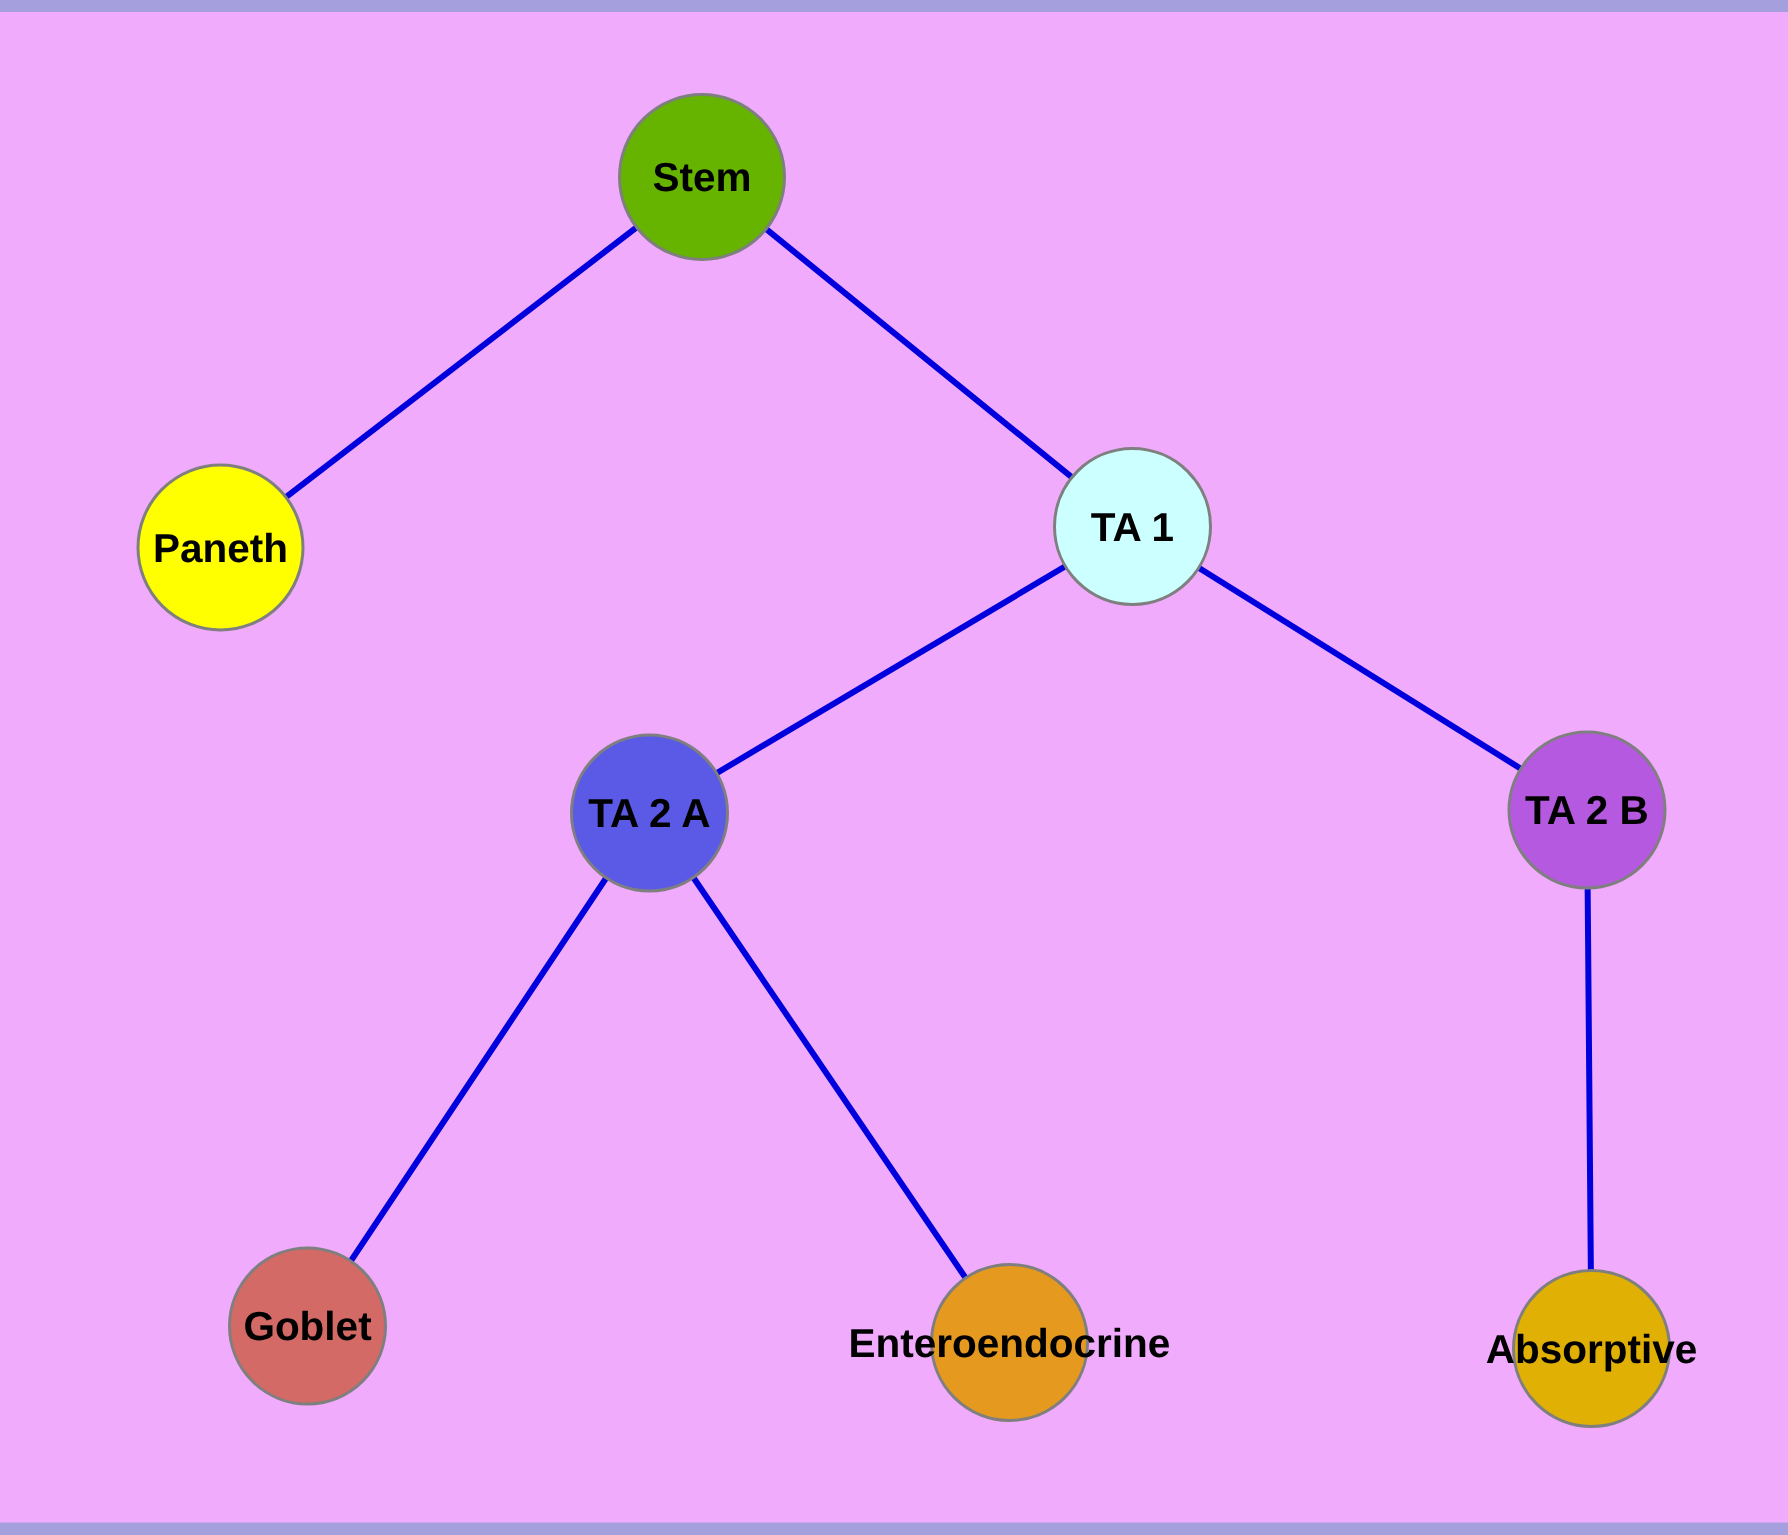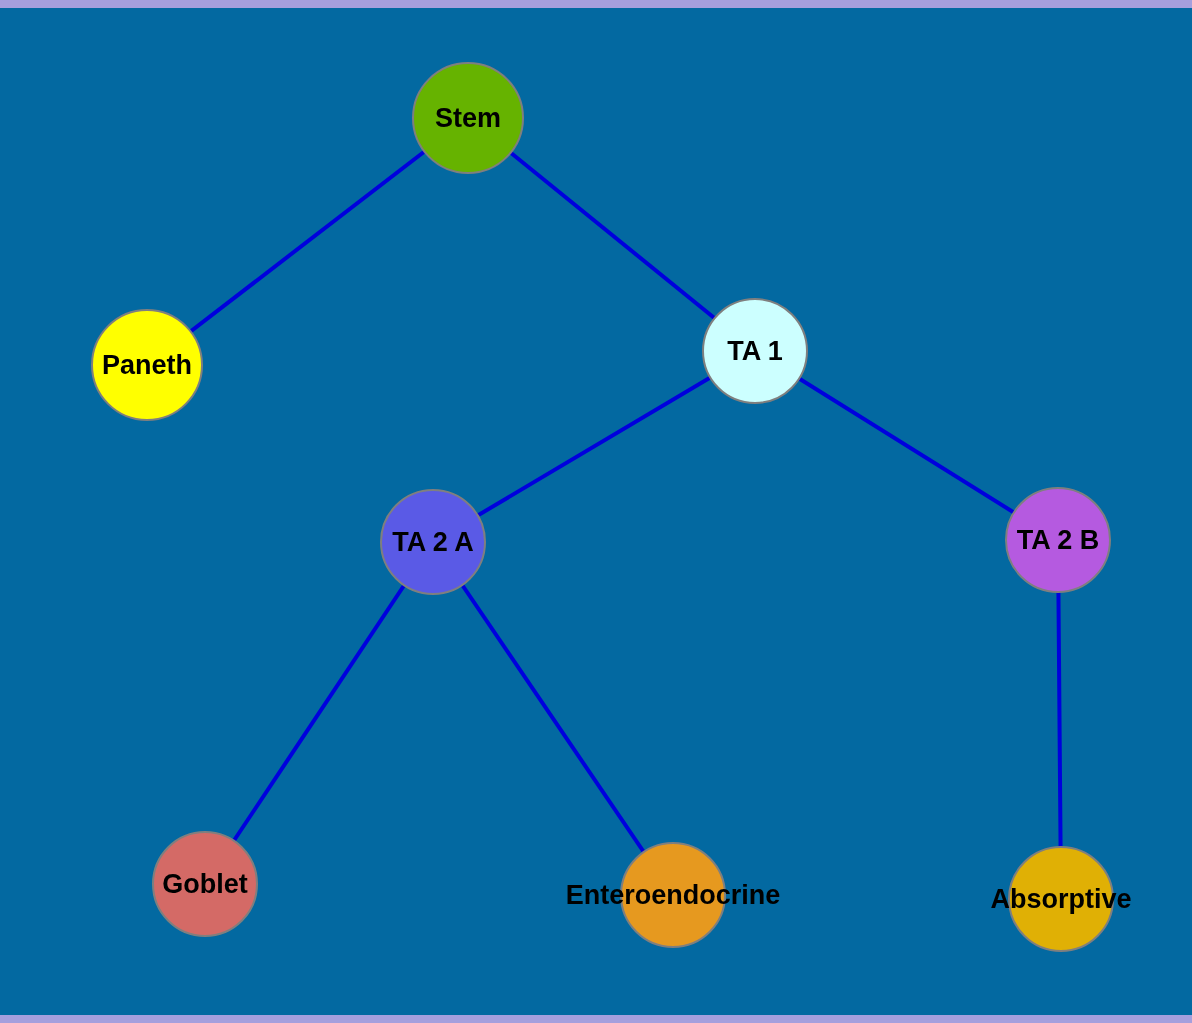--- a/index.html
+++ b/index.html
@@ -37,21 +37,21 @@
     font-size: 27px;
     fill: #000000;
   }
   .graph-edge {
     stroke-linecap: round;
   }
 </style>
 </head>
 <body>
 
-<div class="page" style="background: #0369a1;">
+<div class="page" style="background: #f0abfc;">
   <div class="edge-strip top" style="background: rgb(165, 159, 221);"></div>
   <div class="edge-strip bottom" style="background: rgb(165, 159, 221);"></div>
   <svg class="graph" viewBox="0 0 1192 1023" xmlns="http://www.w3.org/2000/svg">
       <line x1="468" y1="118" x2="147" y2="365" stroke="#0000dd" stroke-width="4" class="graph-edge"></line>
       <line x1="468" y1="118" x2="755" y2="351" stroke="#0000dd" stroke-width="4" class="graph-edge"></line>
       <line x1="755" y1="351" x2="433" y2="542" stroke="#0000dd" stroke-width="4" class="graph-edge"></line>
       <line x1="755" y1="351" x2="1058" y2="540" stroke="#0000dd" stroke-width="4" class="graph-edge"></line>
       <line x1="433" y1="542" x2="205" y2="884" stroke="#0000dd" stroke-width="4" class="graph-edge"></line>
       <line x1="433" y1="542" x2="673" y2="895" stroke="#0000dd" stroke-width="4" class="graph-edge"></line>
       <line x1="1058" y1="540" x2="1061" y2="899" stroke="#0000dd" stroke-width="4" class="graph-edge"></line>

